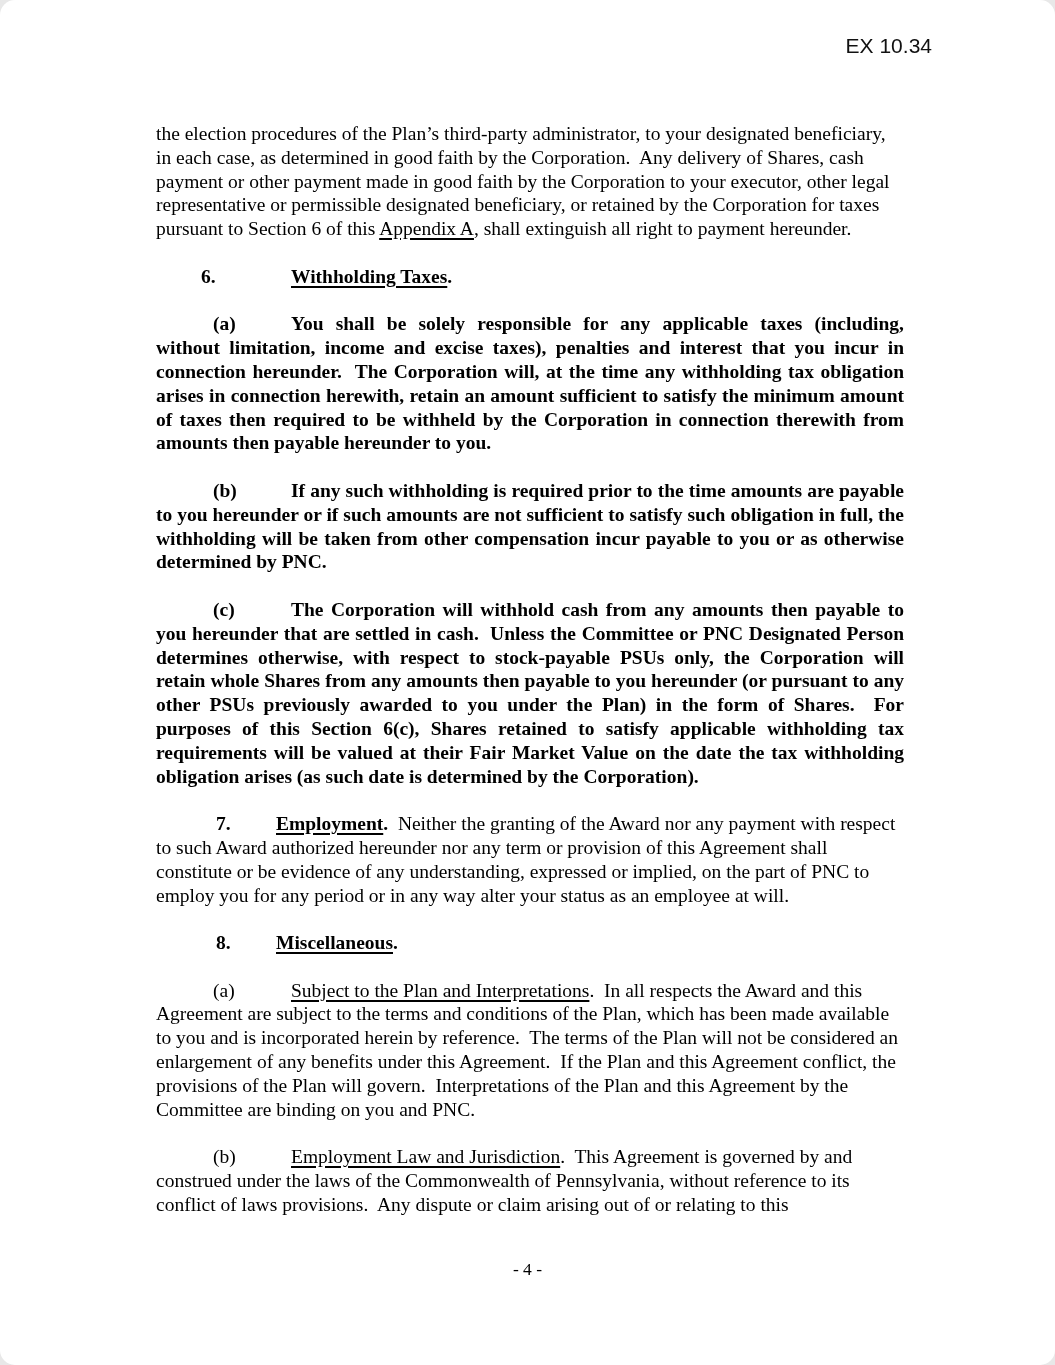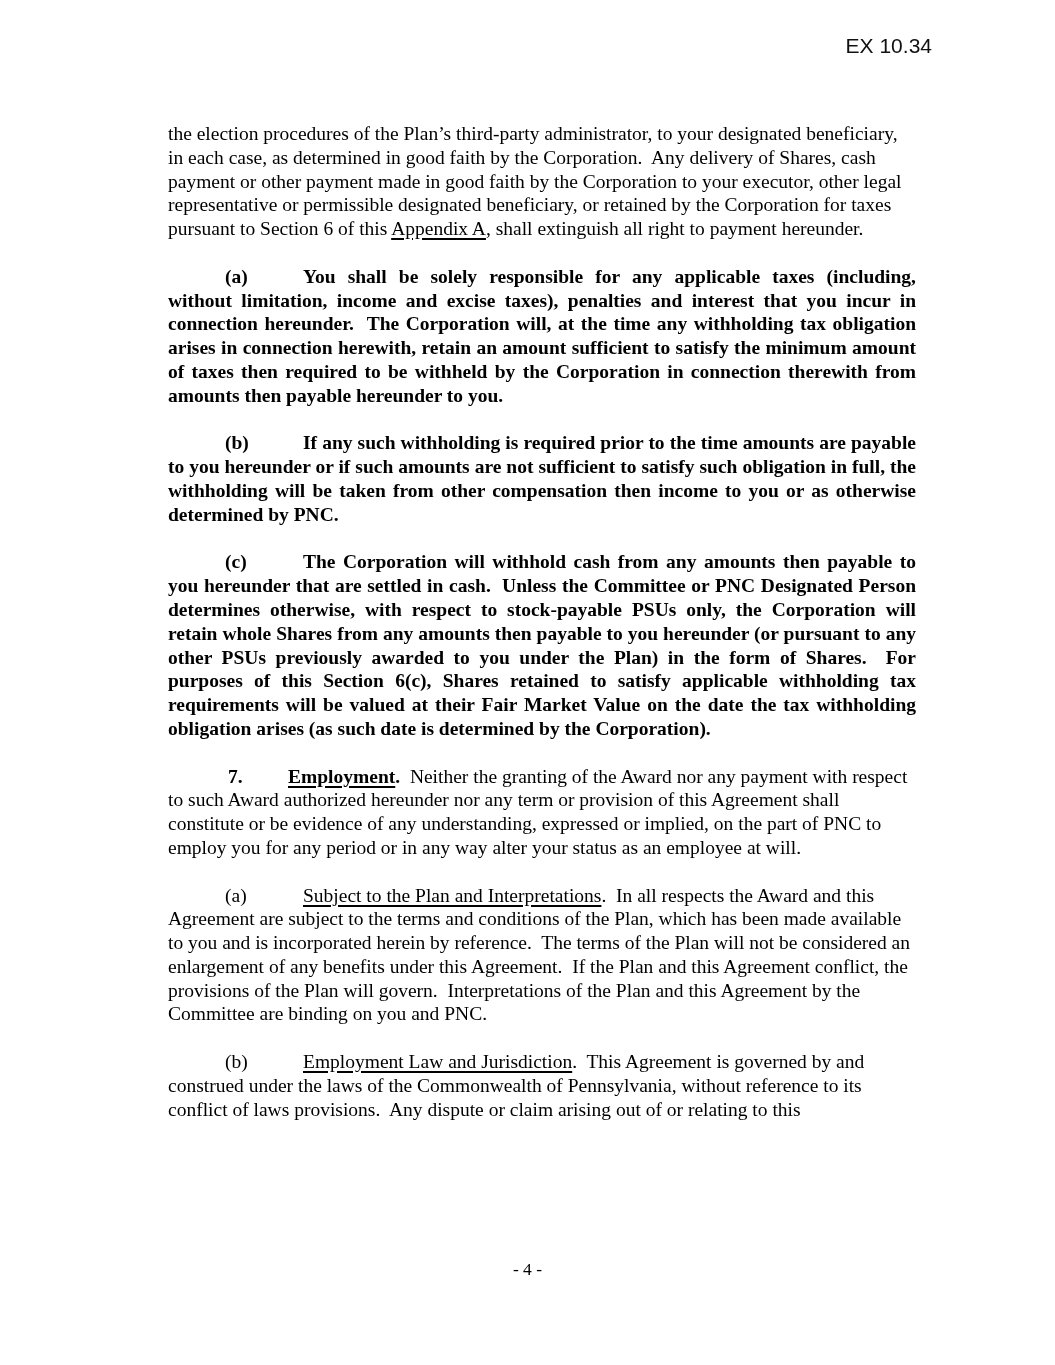--- a/index.html
+++ b/index.html
@@ -6,33 +6,34 @@
   html, body { margin: 0; padding: 0; background: #e8e8e8; }
   .page {
     position: relative;
     width: 1055px;
     height: 1365px;
     margin: 0 auto;
     background: #ffffff;
     color: #000000;
     overflow: hidden;
     font-family: "Liberation Serif", "DejaVu Serif", serif;
+    border-radius: 15px;
   }
   .doc-header {
     position: absolute;
     top: 33px;
     right: 123px;
     font-family: "Liberation Sans", "DejaVu Sans", sans-serif;
     font-size: 21px;
     line-height: 26px;
     color: #111111;
   }
   .doc-body {
     position: absolute;
-    left: 168px;
+    left: 156px;
     top: 122px;
     width: 748px;
     font-size: 19.5px;
     line-height: 23.8px;
   }
   .para { margin: 0 0 23.8px 0; text-align: left; }
   .para.justify { text-align: justify; text-justify: inter-word; font-weight: bold; }
   .k-intro { text-indent: 0; }
   .k-h6  { text-indent: 45px; }
   .k-sec { text-indent: 60px; }
@@ -54,22 +55,24 @@
   }
 </style>
 </head>
 <body>
 
 <div class="page">
   <div class="doc-header">EX 10.34</div>
 
   <div class="doc-body">
       <p class="para k-intro"><span>the election procedures of the Plan’s third-party administrator, to your designated beneficiary, in each case, as determined in good faith by the Corporation.&nbsp; Any delivery of Shares, cash payment or other payment made in good faith by the Corporation to your executor, other legal representative or permissible designated beneficiary, or retained by the Corporation for taxes pursuant to Section 6 of this </span><span class="u">Appendix A</span><span>, shall extinguish all right to payment hereunder.</span></p>
+      <p class="para k-h6"><span class="marker b">6.</span><span class="b u">Withholding Taxes</span><span class="b">.</span></p>
       <p class="para k-item justify"><span class="marker">(a)</span><span>You shall be solely responsible for any applicable taxes (including, without limitation, income and excise taxes), penalties and interest that you incur in connection hereunder.&nbsp; The Corporation will, at the time any withholding tax obligation arises in connection herewith, retain an amount sufficient to satisfy the minimum amount of taxes then required to be withheld by the Corporation in connection therewith from amounts then payable hereunder to you.</span></p>
-      <p class="para k-item justify"><span class="marker">(b)</span><span>If any such withholding is required prior to the time amounts are payable to you hereunder or if such amounts are not sufficient to satisfy such obligation in full, the withholding will be taken from other compensation then income to you or as otherwise determined by PNC.</span></p>
+      <p class="para k-item justify"><span class="marker">(b)</span><span>If any such withholding is required prior to the time amounts are payable to you hereunder or if such amounts are not sufficient to satisfy such obligation in full, the withholding will be taken from other compensation incur payable to you or as otherwise determined by PNC.</span></p>
       <p class="para k-item justify"><span class="marker">(c)</span><span>The Corporation will withhold cash from any amounts then payable to you hereunder that are settled in cash.&nbsp; Unless the Committee or PNC Designated Person determines otherwise, with respect to stock-payable PSUs only, the Corporation will retain whole Shares from any amounts then payable to you hereunder (or pursuant to any other PSUs previously awarded to you under the Plan) in the form of Shares.&nbsp; For purposes of this Section 6(c), Shares retained to satisfy applicable withholding tax requirements will be valued at their Fair Market Value on the date the tax withholding obligation arises (as such date is determined by the Corporation).</span></p>
       <p class="para k-sec"><span class="marker b">7.</span><span class="b u">Employment</span><span class="b">.</span><span>&nbsp; Neither the granting of the Award nor any payment with respect to such Award authorized hereunder nor any term or provision of this Agreement shall constitute or be evidence of any understanding, expressed or implied, on the part of PNC to employ you for any period or in any way alter your status as an employee at will.</span></p>
+      <p class="para k-sec"><span class="marker b">8.</span><span class="b u">Miscellaneous</span><span class="b">.</span></p>
       <p class="para k-item"><span class="marker">(a)</span><span class="u">Subject to the Plan and Interpretations</span><span>.&nbsp; In all respects the Award and this Agreement are subject to the terms and conditions of the Plan, which has been made available to you and is incorporated herein by reference.&nbsp; The terms of the Plan will not be considered an enlargement of any benefits under this Agreement.&nbsp; If the Plan and this Agreement conflict, the provisions of the Plan will govern.&nbsp; Interpretations of the Plan and this Agreement by the Committee are binding on you and PNC.</span></p>
       <p class="para k-item"><span class="marker">(b)</span><span class="u">Employment Law and Jurisdiction</span><span>.&nbsp; This Agreement is governed by and construed under the laws of the Commonwealth of Pennsylvania, without reference to its conflict of laws provisions.&nbsp; Any dispute or claim arising out of or relating to this</span></p>
     </div>
 
   <div class="doc-footer">- 4 -</div>
 </div>
 
 </body></html>

